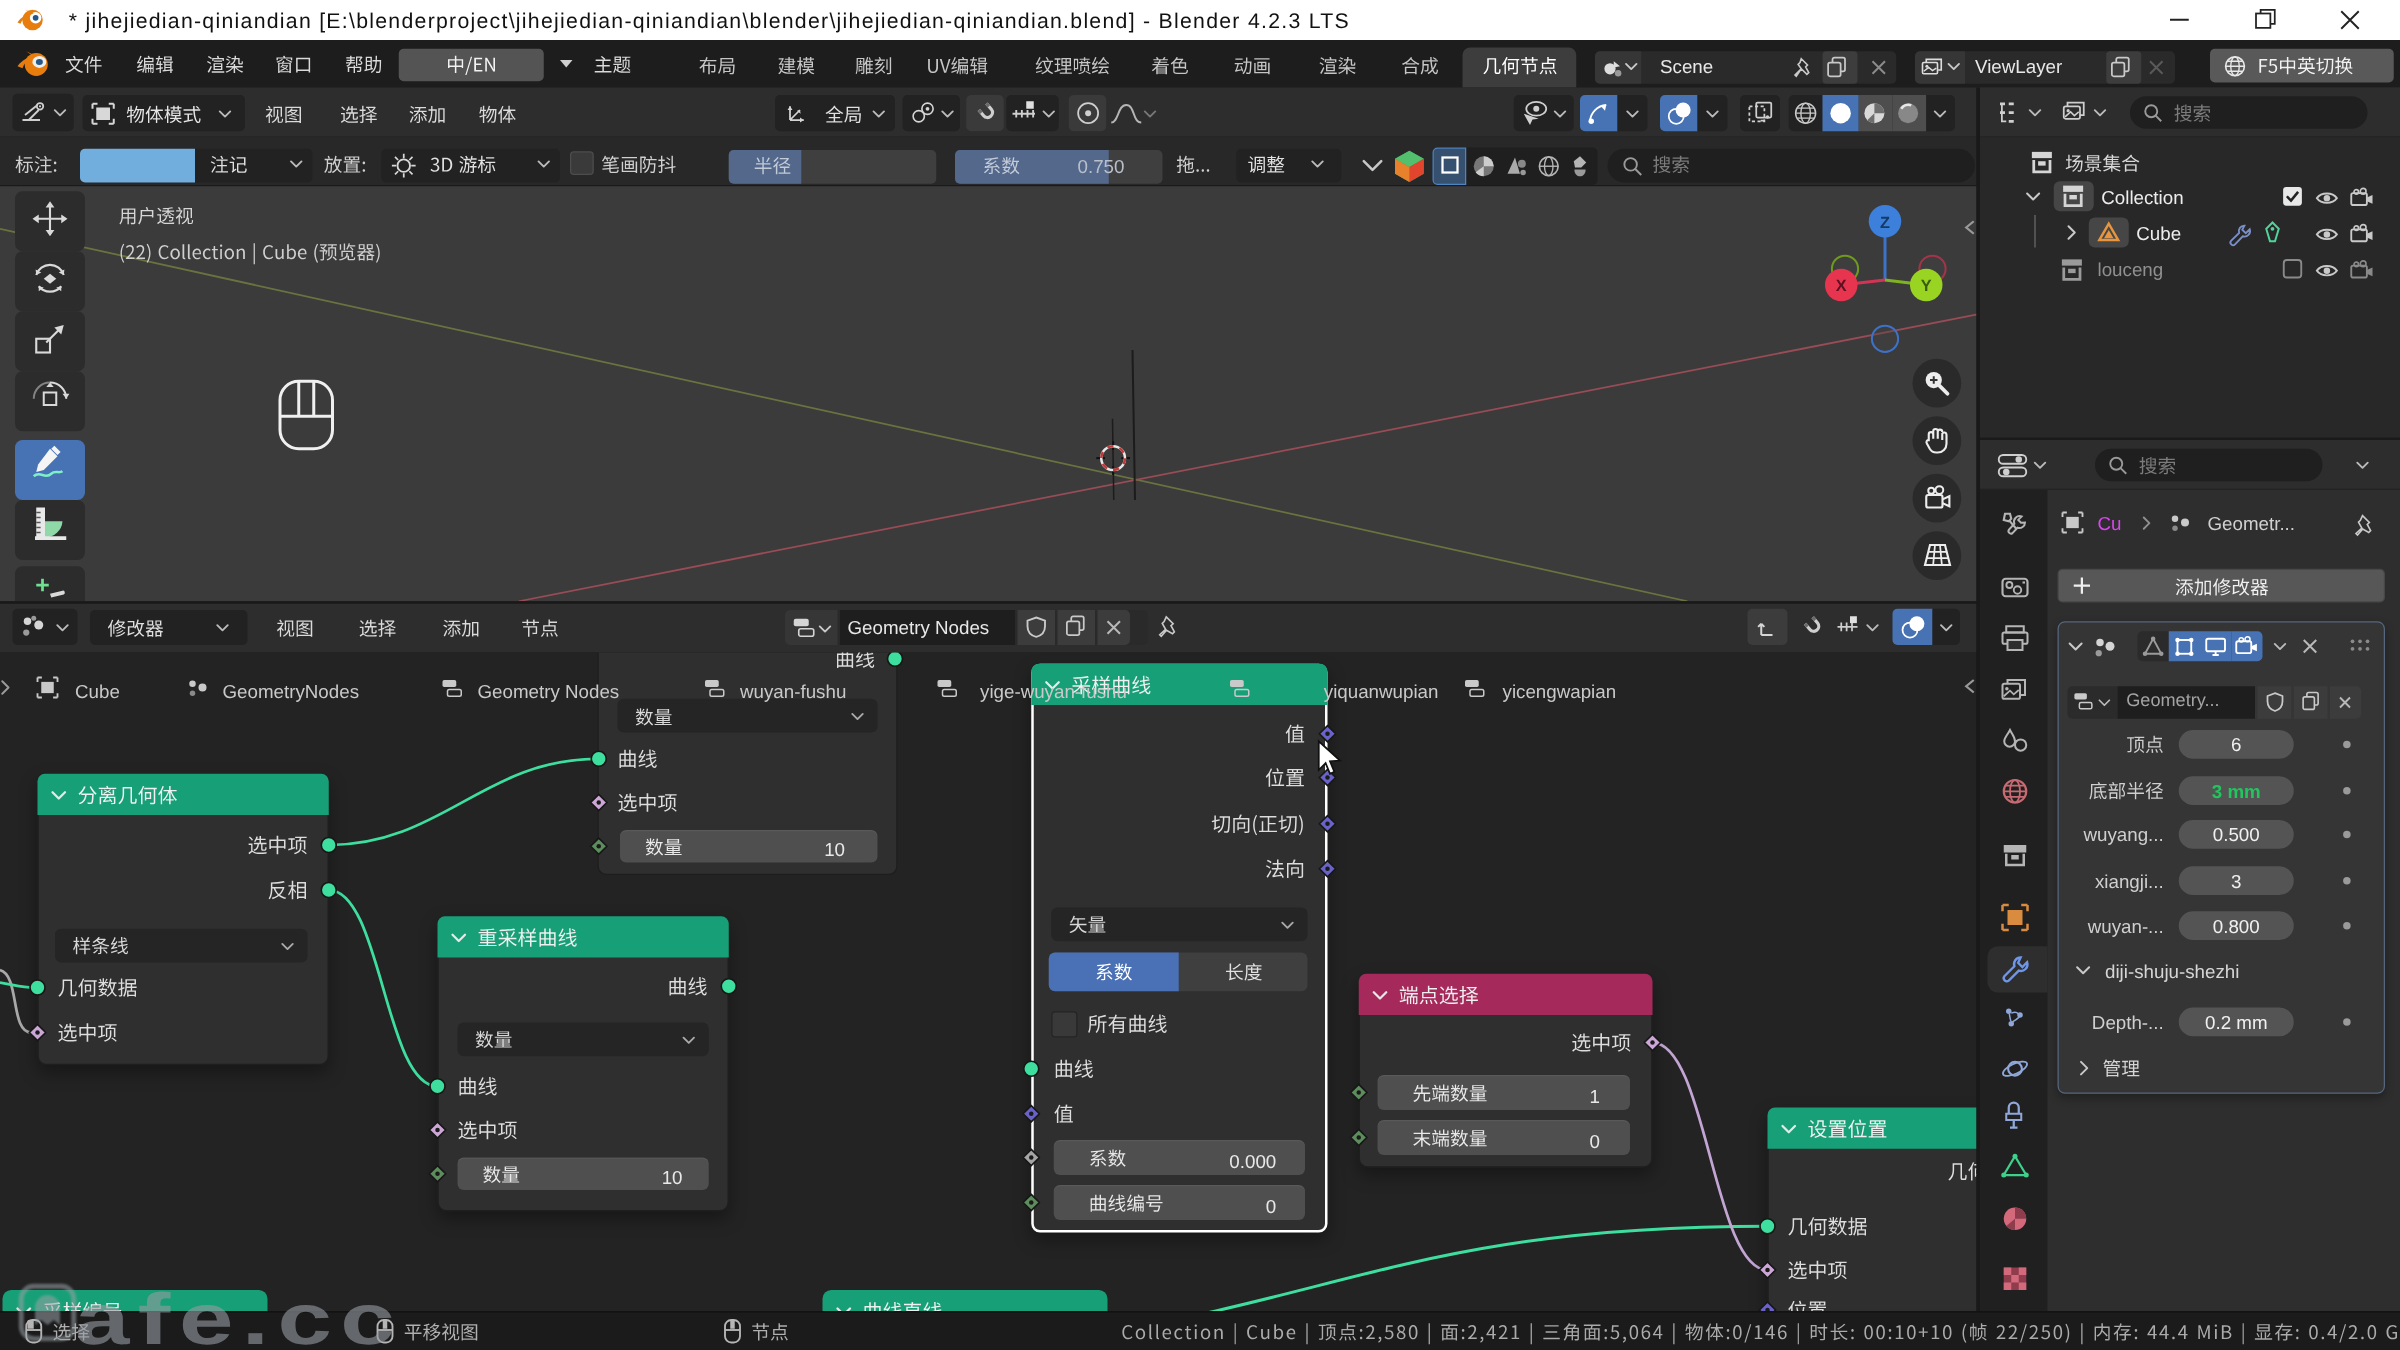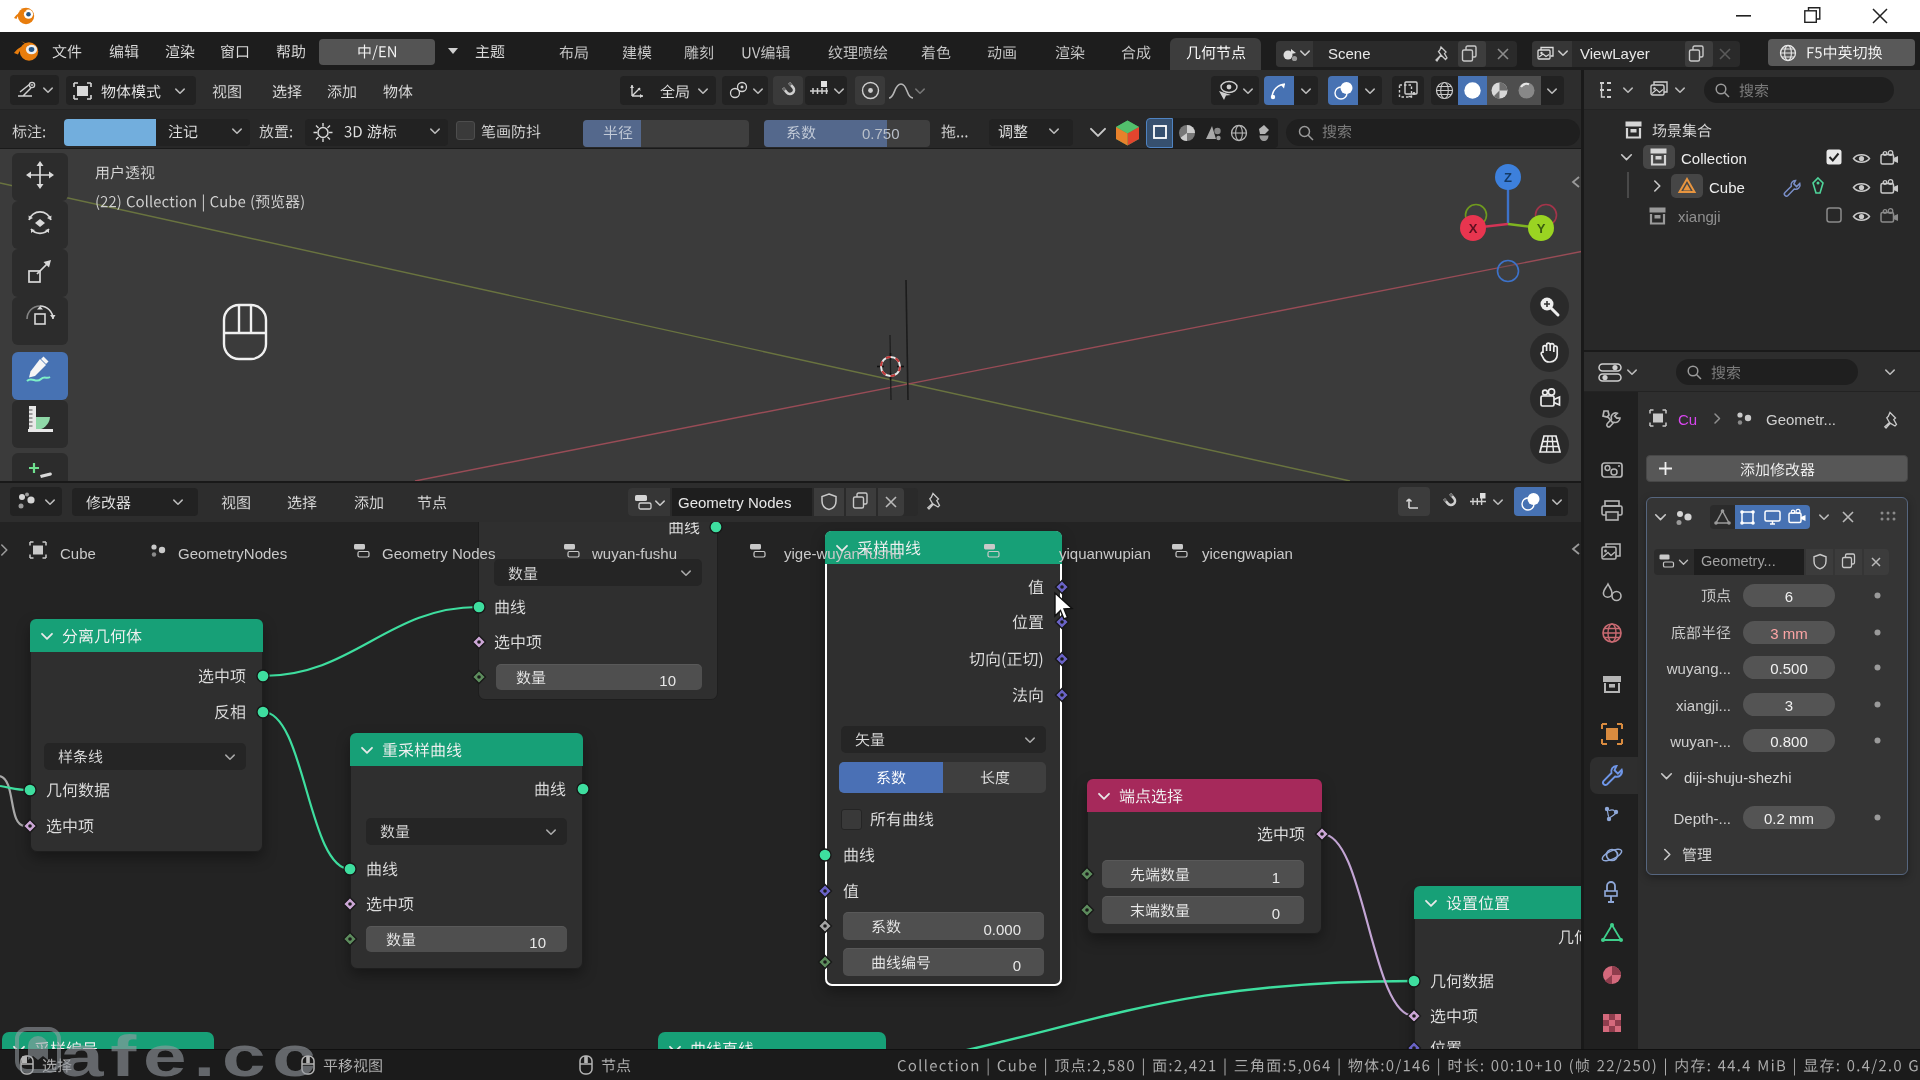--- a/index.html
+++ b/index.html
@@ -72,20 +72,21 @@
         <path id="g67" d="M5.7 13.4C7.1 13.4 8.2 12.8 9.0 11.8L8.3 10.9C7.6 11.7 6.8 12.2 5.7 12.2C3.6 12.2 2.3 10.4 2.3 7.7C2.3 4.9 3.7 3.2 5.8 3.2C6.7 3.2 7.4 3.6 8.0 4.3L8.8 3.4C8.1 2.7 7.1 2.0 5.7 2.0C3.0 2.0 0.9 4.2 0.9 7.7C0.9 11.3 2.9 13.4 5.7 13.4Z M15.4 13.4C17.4 13.4 19.1 11.8 19.1 9.1C19.1 6.4 17.4 4.8 15.4 4.8C13.4 4.8 11.6 6.4 11.6 9.1C11.6 11.8 13.4 13.4 15.4 13.4ZM15.4 12.3C14.0 12.3 13.0 11.0 13.0 9.1C13.0 7.3 14.0 6.0 15.4 6.0C16.8 6.0 17.7 7.3 17.7 9.1C17.7 11.0 16.8 12.3 15.4 12.3Z M24.0 13.4C24.4 13.4 24.6 13.3 24.8 13.3L24.6 12.2C24.4 12.3 24.4 12.3 24.3 12.3C24.1 12.3 23.9 12.1 23.9 11.7V1.3H22.5V11.6C22.5 12.7 23.0 13.4 24.0 13.4Z M29.5 13.4C29.9 13.4 30.1 13.3 30.3 13.3L30.1 12.2C29.9 12.3 29.9 12.3 29.8 12.3C29.6 12.3 29.4 12.1 29.4 11.7V1.3H28.1V11.6C28.1 12.7 28.5 13.4 29.5 13.4Z M36.9 13.4C38.0 13.4 38.8 13.0 39.5 12.6L39.0 11.7C38.4 12.1 37.8 12.3 37.0 12.3C35.5 12.3 34.4 11.2 34.3 9.4H39.8C39.8 9.2 39.9 9.0 39.9 8.7C39.9 6.3 38.7 4.8 36.6 4.8C34.7 4.8 33.0 6.5 33.0 9.1C33.0 11.8 34.7 13.4 36.9 13.4ZM34.3 8.5C34.5 6.9 35.5 5.9 36.6 5.9C37.9 5.9 38.7 6.8 38.7 8.5Z M46.3 13.4C47.3 13.4 48.2 13.0 49.0 12.4L48.4 11.4C47.9 11.9 47.2 12.3 46.5 12.3C45.0 12.3 43.9 11.0 43.9 9.1C43.9 7.3 45.0 6.0 46.5 6.0C47.1 6.0 47.7 6.3 48.1 6.7L48.8 5.8C48.2 5.3 47.5 4.8 46.4 4.8C44.3 4.8 42.5 6.4 42.5 9.1C42.5 11.8 44.2 13.4 46.3 13.4Z M54.6 13.4C55.1 13.4 55.6 13.2 56.1 13.1L55.8 12.1C55.5 12.2 55.2 12.3 54.9 12.3C53.9 12.3 53.6 11.7 53.6 10.7V6.2H55.8V5.1H53.6V2.8H52.5L52.3 5.1L51.0 5.1V6.2H52.3V10.7C52.3 12.3 52.8 13.4 54.6 13.4Z M58.9 13.2H60.3V5.1H58.9ZM59.6 3.4C60.2 3.4 60.5 3.0 60.5 2.5C60.5 1.9 60.2 1.6 59.6 1.6C59.1 1.6 58.7 1.9 58.7 2.5C58.7 3.0 59.1 3.4 59.6 3.4Z M67.5 13.4C69.5 13.4 71.2 11.8 71.2 9.1C71.2 6.4 69.5 4.8 67.5 4.8C65.5 4.8 63.7 6.4 63.7 9.1C63.7 11.8 65.5 13.4 67.5 13.4ZM67.5 12.3C66.1 12.3 65.1 11.0 65.1 9.1C65.1 7.3 66.1 6.0 67.5 6.0C68.9 6.0 69.8 7.3 69.8 9.1C69.8 11.0 68.9 12.3 67.5 12.3Z M74.6 13.2H76.0V7.3C76.8 6.5 77.4 6.0 78.2 6.0C79.3 6.0 79.8 6.7 79.8 8.2V13.2H81.2V8.0C81.2 6.0 80.4 4.8 78.7 4.8C77.6 4.8 76.7 5.5 75.9 6.2H75.9L75.8 5.1H74.6Z M90.7 17.4H91.6V0.6H90.7Z M105.5 13.4C106.9 13.4 108.0 12.8 108.9 11.8L108.1 10.9C107.4 11.7 106.6 12.2 105.6 12.2C103.5 12.2 102.2 10.4 102.2 7.7C102.2 4.9 103.6 3.2 105.6 3.2C106.6 3.2 107.3 3.6 107.9 4.3L108.6 3.4C108.0 2.7 106.9 2.0 105.6 2.0C102.8 2.0 100.7 4.2 100.7 7.7C100.7 11.3 102.8 13.4 105.5 13.4Z M114.4 13.4C115.6 13.4 116.4 12.8 117.1 11.9H117.2L117.3 13.2H118.4V5.1H117.1V10.8C116.3 11.8 115.7 12.2 114.9 12.2C113.8 12.2 113.3 11.6 113.3 10.0V5.1H111.9V10.2C111.9 12.3 112.7 13.4 114.4 13.4Z M126.0 13.4C127.9 13.4 129.5 11.8 129.5 9.0C129.5 6.5 128.4 4.8 126.3 4.8C125.4 4.8 124.5 5.4 123.7 6.0L123.8 4.5V1.3H122.4V13.2H123.5L123.6 12.4H123.7C124.4 13.0 125.3 13.4 126.0 13.4ZM125.8 12.2C125.2 12.2 124.5 12.0 123.8 11.4V7.1C124.6 6.4 125.3 6.0 126.0 6.0C127.5 6.0 128.1 7.2 128.1 9.0C128.1 11.0 127.1 12.2 125.8 12.2Z M136.2 13.4C137.3 13.4 138.2 13.0 138.9 12.6L138.4 11.7C137.8 12.1 137.2 12.3 136.4 12.3C134.8 12.3 133.8 11.2 133.7 9.4H139.2C139.2 9.2 139.2 9.0 139.2 8.7C139.2 6.3 138.1 4.8 136.0 4.8C134.1 4.8 132.3 6.5 132.3 9.1C132.3 11.8 134.1 13.4 136.2 13.4ZM133.7 8.5C133.8 6.9 134.9 5.9 136.0 5.9C137.3 5.9 138.0 6.8 138.0 8.5Z M148.1 17.4H149.1V0.6H148.1Z M167.2 5.8V8.8C167.2 10.3 167.0 12.3 163.3 13.5C163.5 13.8 163.8 14.1 164.0 14.4C167.7 13.0 168.4 10.7 168.4 8.8V5.8ZM167.9 11.8C169.0 12.6 170.3 13.7 171.0 14.4L171.8 13.6C171.1 12.9 169.7 11.8 168.6 11.1ZM164.5 3.8V10.9H165.5V4.8H170.0V10.8H171.1V3.8H167.7L168.3 2.3H171.7V1.3H163.8V2.3H167.0C166.9 2.8 166.8 3.3 166.6 3.8ZM158.0 1.7V2.7H160.4V12.4C160.4 12.7 160.3 12.7 160.1 12.8C159.8 12.8 159.0 12.8 158.1 12.7C158.3 13.0 158.5 13.6 158.5 13.9C159.7 13.9 160.5 13.8 160.9 13.6C161.4 13.5 161.5 13.1 161.5 12.4V2.7H163.6V1.7Z M177.1 6.2H185.0V8.9H177.1ZM178.7 11.3C178.9 12.3 179.0 13.5 179.0 14.3L180.1 14.1C180.1 13.4 180.0 12.1 179.7 11.2ZM181.8 11.3C182.2 12.2 182.7 13.5 182.8 14.2L183.9 13.9C183.7 13.2 183.3 12.0 182.8 11.1ZM184.8 11.2C185.6 12.1 186.4 13.5 186.8 14.3L187.8 13.8C187.5 13.0 186.6 11.7 185.8 10.8ZM176.2 10.9C175.8 12.0 175.0 13.2 174.2 13.9L175.2 14.4C176.0 13.6 176.8 12.3 177.3 11.2ZM176.1 5.2V10.0H186.1V5.2H181.5V3.3H187.2V2.2H181.5V0.6H180.4V5.2Z M191.9 7.3C192.4 7.3 192.9 6.9 192.9 6.3C192.9 5.7 192.4 5.2 191.9 5.2C191.3 5.2 190.9 5.7 190.9 6.3C190.9 6.9 191.3 7.3 191.9 7.3ZM191.9 13.4C192.4 13.4 192.9 13.0 192.9 12.4C192.9 11.7 192.4 11.3 191.9 11.3C191.3 11.3 190.9 11.7 190.9 12.4C190.9 13.0 191.3 13.4 191.9 13.4Z M195.9 13.2H202.8V12.0H199.8C199.2 12.0 198.5 12.1 198.0 12.1C200.5 9.7 202.3 7.4 202.3 5.2C202.3 3.3 201.0 2.0 199.1 2.0C197.7 2.0 196.7 2.6 195.8 3.6L196.6 4.4C197.2 3.7 198.0 3.1 198.9 3.1C200.3 3.1 200.9 4.0 200.9 5.3C200.9 7.2 199.3 9.4 195.9 12.4Z M205.9 16.1C207.3 15.5 208.1 14.4 208.1 12.9C208.1 11.9 207.7 11.3 207.0 11.3C206.4 11.3 205.9 11.7 205.9 12.3C205.9 12.9 206.4 13.2 206.9 13.2L207.1 13.2C207.1 14.1 206.5 14.8 205.6 15.2Z M214.2 13.4C216.0 13.4 217.8 12.0 217.8 9.6C217.8 7.2 216.3 6.1 214.4 6.1C213.8 6.1 213.3 6.3 212.8 6.6L213.1 3.4H217.2V2.2H211.9L211.5 7.3L212.3 7.8C212.9 7.4 213.3 7.2 214.1 7.2C215.5 7.2 216.4 8.1 216.4 9.7C216.4 11.3 215.3 12.3 214.0 12.3C212.7 12.3 211.9 11.7 211.3 11.0L210.6 11.9C211.4 12.7 212.4 13.4 214.2 13.4Z M224.0 13.4C226.1 13.4 227.4 12.1 227.4 10.6C227.4 9.0 226.6 8.2 225.6 7.7V7.6C226.2 7.1 227.0 6.1 227.0 4.9C227.0 3.2 225.9 2.0 224.0 2.0C222.3 2.0 221.0 3.2 221.0 4.8C221.0 6.0 221.7 6.8 222.5 7.4V7.4C221.5 8.0 220.5 9.0 220.5 10.5C220.5 12.2 222.0 13.4 224.0 13.4ZM224.8 7.2C223.4 6.7 222.3 6.1 222.3 4.8C222.3 3.8 223.0 3.1 224.0 3.1C225.2 3.1 225.9 3.9 225.9 5.0C225.9 5.8 225.5 6.6 224.8 7.2ZM224.0 12.4C222.7 12.4 221.7 11.5 221.7 10.3C221.7 9.3 222.3 8.4 223.2 7.9C224.8 8.5 226.1 9.0 226.1 10.5C226.1 11.6 225.3 12.4 224.0 12.4Z M233.5 13.4C235.6 13.4 237.0 11.5 237.0 7.7C237.0 3.9 235.6 2.0 233.5 2.0C231.4 2.0 230.1 3.9 230.1 7.7C230.1 11.5 231.4 13.4 233.5 13.4ZM233.5 12.3C232.3 12.3 231.4 10.9 231.4 7.7C231.4 4.5 232.3 3.1 233.5 3.1C234.8 3.1 235.6 4.5 235.6 7.7C235.6 10.9 234.8 12.3 233.5 12.3Z M245.9 17.4H246.9V0.6H245.9Z M261.0 8.2H264.2V9.9H261.0ZM261.0 7.3V5.6H264.2V7.3ZM261.0 10.8H264.2V12.6H261.0ZM256.0 1.6V2.7H261.8C261.7 3.3 261.5 4.0 261.4 4.6H256.7V14.4H257.8V13.6H267.5V14.4H268.6V4.6H262.5L263.1 2.7H269.3V1.6ZM257.8 12.6V5.6H260.0V12.6ZM267.5 12.6H265.2V5.6H267.5Z M273.5 7.3C274.0 7.3 274.5 6.9 274.5 6.3C274.5 5.7 274.0 5.2 273.5 5.2C272.9 5.2 272.5 5.7 272.5 6.3C272.5 6.9 272.9 7.3 273.5 7.3ZM273.5 13.4C274.0 13.4 274.5 13.0 274.5 12.4C274.5 11.7 274.0 11.3 273.5 11.3C272.9 11.3 272.5 11.7 272.5 12.4C272.5 13.0 272.9 13.4 273.5 13.4Z M277.5 13.2H284.4V12.0H281.4C280.8 12.0 280.1 12.1 279.6 12.1C282.1 9.7 283.9 7.4 283.9 5.2C283.9 3.3 282.6 2.0 280.7 2.0C279.3 2.0 278.3 2.6 277.4 3.6L278.2 4.4C278.8 3.7 279.6 3.1 280.5 3.1C281.9 3.1 282.5 4.0 282.5 5.3C282.5 7.2 280.9 9.4 277.5 12.4Z M287.5 16.1C288.9 15.5 289.7 14.4 289.7 12.9C289.7 11.9 289.3 11.3 288.6 11.3C288.0 11.3 287.5 11.7 287.5 12.3C287.5 12.9 288.0 13.2 288.5 13.2L288.7 13.2C288.7 14.1 288.1 14.8 287.2 15.2Z M296.9 13.2H298.2V10.2H299.7V9.1H298.2V2.2H296.7L292.1 9.3V10.2H296.9ZM296.9 9.1H293.5L296.0 5.3C296.4 4.8 296.7 4.2 296.9 3.7H297.0C297.0 4.3 296.9 5.2 296.9 5.7Z M302.1 13.2H309.0V12.0H305.9C305.4 12.0 304.7 12.1 304.1 12.1C306.7 9.7 308.4 7.4 308.4 5.2C308.4 3.3 307.2 2.0 305.2 2.0C303.8 2.0 302.9 2.6 302.0 3.6L302.8 4.4C303.4 3.7 304.2 3.1 305.1 3.1C306.4 3.1 307.1 4.0 307.1 5.3C307.1 7.2 305.5 9.4 302.1 12.4Z M312.3 13.2H318.3V12.1H316.1V2.2H315.1C314.5 2.5 313.8 2.8 312.8 3.0V3.9H314.7V12.1H312.3Z M327.5 17.4H328.5V0.6H327.5Z M338.6 2.1V3.2H349.9V2.1ZM339.5 7.0V8.1H348.8V7.0ZM337.7 12.2V13.3H350.8V12.2Z M357.0 5.1H360.3V7.0H357.0ZM357.0 4.1H356.9C357.4 3.6 357.8 3.1 358.2 2.5H362.4C362.1 3.1 361.6 3.6 361.2 4.1ZM365.0 5.1V7.0H361.4V5.1ZM358.0 0.6C357.3 2.1 355.9 3.9 353.8 5.3C354.1 5.4 354.5 5.8 354.7 6.1C355.1 5.8 355.5 5.5 355.8 5.1V7.8C355.8 9.7 355.6 12.0 354.0 13.7C354.2 13.9 354.7 14.3 354.8 14.5C355.8 13.5 356.4 12.2 356.7 10.9H360.3V14.1H361.4V10.9H365.0V12.9C365.0 13.2 364.9 13.2 364.6 13.2C364.4 13.3 363.5 13.3 362.5 13.2C362.7 13.5 362.9 14.0 362.9 14.4C364.2 14.4 365.0 14.3 365.5 14.1C366.0 14.0 366.1 13.6 366.1 12.9V4.1H362.5C363.1 3.4 363.7 2.7 364.0 2.1L363.3 1.5L363.1 1.6H358.8L359.3 0.8ZM357.0 8.0H360.3V9.9H356.9C357.0 9.3 357.0 8.6 357.0 8.0ZM365.0 8.0V9.9H361.4V8.0Z M375.1 8.2H378.3V9.9H375.1ZM375.1 7.3V5.6H378.3V7.3ZM375.1 10.8H378.3V12.6H375.1ZM370.1 1.6V2.7H375.9C375.8 3.3 375.6 4.0 375.5 4.6H370.8V14.4H371.9V13.6H381.5V14.4H382.7V4.6H376.6L377.2 2.7H383.4V1.6ZM371.9 12.6V5.6H374.0V12.6ZM381.5 12.6H379.3V5.6H381.5Z M387.6 7.3C388.1 7.3 388.6 6.9 388.6 6.3C388.6 5.7 388.1 5.2 387.6 5.2C387.0 5.2 386.6 5.7 386.6 6.3C386.6 6.9 387.0 7.3 387.6 7.3ZM387.6 13.4C388.1 13.4 388.6 13.0 388.6 12.4C388.6 11.7 388.1 11.3 387.6 11.3C387.0 11.3 386.6 11.7 386.6 12.4C386.6 13.0 387.0 13.4 387.6 13.4Z M394.8 13.4C396.7 13.4 398.4 12.0 398.4 9.6C398.4 7.2 396.9 6.1 395.1 6.1C394.5 6.1 394.0 6.3 393.5 6.6L393.8 3.4H397.9V2.2H392.6L392.2 7.3L392.9 7.8C393.6 7.4 394.0 7.2 394.8 7.2C396.1 7.2 397.0 8.1 397.0 9.7C397.0 11.3 396.0 12.3 394.7 12.3C393.4 12.3 392.6 11.7 392.0 11.0L391.3 11.9C392.1 12.7 393.1 13.4 394.8 13.4Z M401.6 16.1C403.0 15.5 403.8 14.4 403.8 12.9C403.8 11.9 403.4 11.3 402.6 11.3C402.1 11.3 401.6 11.7 401.6 12.3C401.6 12.9 402.1 13.2 402.6 13.2L402.8 13.2C402.8 14.1 402.2 14.8 401.3 15.2Z M410.1 13.4C412.2 13.4 413.5 11.5 413.5 7.7C413.5 3.9 412.2 2.0 410.1 2.0C408.0 2.0 406.7 3.9 406.7 7.7C406.7 11.5 408.0 13.4 410.1 13.4ZM410.1 12.3C408.8 12.3 408.0 10.9 408.0 7.7C408.0 4.5 408.8 3.1 410.1 3.1C411.3 3.1 412.2 4.5 412.2 7.7C412.2 10.9 411.3 12.3 410.1 12.3Z M420.0 13.4C421.7 13.4 423.2 12.0 423.2 9.8C423.2 7.5 422.0 6.4 420.1 6.4C419.2 6.4 418.3 6.9 417.6 7.7C417.7 4.3 418.9 3.1 420.4 3.1C421.1 3.1 421.8 3.5 422.2 4.0L423.0 3.1C422.4 2.5 421.5 2.0 420.4 2.0C418.3 2.0 416.3 3.6 416.3 7.9C416.3 11.6 417.9 13.4 420.0 13.4ZM417.6 8.8C418.4 7.8 419.2 7.4 419.9 7.4C421.2 7.4 421.9 8.3 421.9 9.8C421.9 11.3 421.0 12.3 420.0 12.3C418.6 12.3 417.8 11.1 417.6 8.8Z M430.2 13.2H431.4V10.2H432.9V9.1H431.4V2.2H429.9L425.4 9.3V10.2H430.2ZM430.2 9.1H426.8L429.3 5.3C429.6 4.8 429.9 4.2 430.2 3.7H430.2C430.2 4.3 430.2 5.2 430.2 5.7Z M441.6 17.4H442.6V0.6H441.6Z M458.8 0.6C458.3 2.9 457.4 5.0 456.2 6.4C456.4 6.5 456.9 6.9 457.1 7.0C457.7 6.3 458.3 5.3 458.8 4.2H460.1C459.4 6.6 458.0 9.1 456.5 10.4C456.8 10.5 457.1 10.8 457.3 11.0C459.0 9.6 460.4 6.8 461.0 4.2H462.3C461.5 8.0 459.9 11.7 457.4 13.5C457.7 13.6 458.1 13.9 458.3 14.1C460.8 12.2 462.5 8.1 463.3 4.2H464.0C463.7 10.2 463.3 12.4 462.9 12.9C462.7 13.1 462.5 13.2 462.3 13.2C462.0 13.2 461.4 13.2 460.7 13.1C460.9 13.4 461.0 13.9 461.0 14.2C461.7 14.3 462.4 14.3 462.8 14.2C463.2 14.2 463.5 14.0 463.8 13.6C464.4 12.9 464.7 10.5 465.1 3.7C465.1 3.5 465.1 3.1 465.1 3.1H459.2C459.5 2.4 459.7 1.6 459.9 0.8ZM452.3 1.5C452.1 3.3 451.8 5.2 451.3 6.5C451.5 6.6 451.9 6.9 452.1 7.0C452.4 6.4 452.6 5.6 452.8 4.8H454.2V8.1C453.1 8.4 452.1 8.7 451.4 8.9L451.7 10.0L454.2 9.2V14.4H455.2V8.9L457.1 8.3L457.0 7.3L455.2 7.8V4.8H456.8V3.7H455.2V0.6H454.2V3.7H453.0C453.1 3.0 453.2 2.3 453.3 1.6Z M470.8 0.7C470.1 2.9 468.9 5.2 467.5 6.6C467.8 6.9 468.1 7.5 468.2 7.8C468.6 7.2 469.1 6.7 469.5 6.0V14.4H470.6V4.1C471.1 3.1 471.5 2.0 471.9 1.0ZM473.3 10.6V11.6H475.8V14.3H476.9V11.6H479.3V10.6H476.9V5.4C477.8 8.0 479.3 10.5 480.8 11.9C481.0 11.6 481.4 11.2 481.7 11.1C480.1 9.8 478.5 7.2 477.6 4.7H481.4V3.6H476.9V0.6H475.8V3.6H471.6V4.7H475.1C474.2 7.3 472.6 9.8 471.0 11.1C471.2 11.3 471.6 11.7 471.8 12.0C473.4 10.5 474.8 8.1 475.8 5.4V10.6Z M485.4 7.3C486.0 7.3 486.4 6.9 486.4 6.3C486.4 5.7 486.0 5.2 485.4 5.2C484.9 5.2 484.4 5.7 484.4 6.3C484.4 6.9 484.9 7.3 485.4 7.3ZM485.4 13.4C486.0 13.4 486.4 13.0 486.4 12.4C486.4 11.7 486.0 11.3 485.4 11.3C484.9 11.3 484.4 11.7 484.4 12.4C484.4 13.0 484.9 13.4 485.4 13.4Z M492.9 13.4C495.0 13.4 496.3 11.5 496.3 7.7C496.3 3.9 495.0 2.0 492.9 2.0C490.8 2.0 489.5 3.9 489.5 7.7C489.5 11.5 490.8 13.4 492.9 13.4ZM492.9 12.3C491.7 12.3 490.8 10.9 490.8 7.7C490.8 4.5 491.7 3.1 492.9 3.1C494.2 3.1 495.0 4.5 495.0 7.7C495.0 10.9 494.2 12.3 492.9 12.3Z M498.5 15.9H499.5L504.0 1.3H503.0Z M506.8 13.2H512.8V12.1H510.6V2.2H509.6C509.0 2.5 508.2 2.8 507.3 3.0V3.9H509.2V12.1H506.8Z M520.1 13.2H521.4V10.2H522.9V9.1H521.4V2.2H519.9L515.3 9.3V10.2H520.1ZM520.1 9.1H516.8L519.3 5.3C519.6 4.8 519.9 4.2 520.1 3.7H520.2C520.2 4.3 520.1 5.2 520.1 5.7Z M529.1 13.4C530.8 13.4 532.3 12.0 532.3 9.8C532.3 7.5 531.1 6.4 529.2 6.4C528.4 6.4 527.4 6.9 526.7 7.7C526.8 4.3 528.0 3.1 529.6 3.1C530.2 3.1 530.9 3.5 531.3 4.0L532.1 3.1C531.5 2.5 530.7 2.0 529.5 2.0C527.4 2.0 525.4 3.6 525.4 7.9C525.4 11.6 527.0 13.4 529.1 13.4ZM526.8 8.8C527.5 7.8 528.3 7.4 529.0 7.4C530.3 7.4 531.0 8.3 531.0 9.8C531.0 11.3 530.2 12.3 529.1 12.3C527.7 12.3 526.9 11.1 526.8 8.8Z M541.2 17.4H542.1V0.6H541.2Z M557.5 6.4C558.3 7.6 559.3 9.2 559.8 10.1L560.8 9.5C560.3 8.6 559.2 7.1 558.4 5.9ZM555.2 7.2V10.6H552.7V7.2ZM555.2 6.2H552.7V2.9H555.2ZM551.6 1.9V12.8H552.7V11.6H556.3V1.9ZM561.8 0.7V3.6H557.0V4.7H561.8V12.7C561.8 13.0 561.7 13.1 561.4 13.1C561.1 13.1 560.0 13.1 558.8 13.1C559.0 13.4 559.2 13.9 559.2 14.2C560.7 14.2 561.7 14.2 562.2 14.0C562.8 13.9 563.0 13.5 563.0 12.7V4.7H564.8V3.6H563.0V0.7Z M578.2 0.9C576.9 2.5 574.7 3.9 572.6 4.8C572.8 5.0 573.3 5.4 573.5 5.7C575.5 4.7 577.8 3.1 579.3 1.4ZM567.5 6.5V7.6H570.4V12.4C570.4 13.0 570.0 13.2 569.7 13.3C569.9 13.5 570.1 14.0 570.2 14.3C570.6 14.1 571.1 13.9 575.2 12.8C575.2 12.6 575.1 12.1 575.1 11.7L571.5 12.6V7.6H573.9C575.1 10.7 577.2 12.9 580.3 14.0C580.5 13.6 580.9 13.2 581.1 12.9C578.3 12.1 576.2 10.2 575.0 7.6H580.8V6.5H571.5V0.7H570.4V6.5Z M585.0 7.3C585.5 7.3 586.0 6.9 586.0 6.3C586.0 5.7 585.5 5.2 585.0 5.2C584.4 5.2 584.0 5.7 584.0 6.3C584.0 6.9 584.4 7.3 585.0 7.3ZM585.0 13.4C585.5 13.4 586.0 13.0 586.0 12.4C586.0 11.7 585.5 11.3 585.0 11.3C584.4 11.3 584.0 11.7 584.0 12.4C584.0 13.0 584.4 13.4 585.0 13.4Z M597.9 13.4C600.0 13.4 601.3 11.5 601.3 7.7C601.3 3.9 600.0 2.0 597.9 2.0C595.8 2.0 594.5 3.9 594.5 7.7C594.5 11.5 595.8 13.4 597.9 13.4ZM597.9 12.3C596.7 12.3 595.8 10.9 595.8 7.7C595.8 4.5 596.7 3.1 597.9 3.1C599.2 3.1 600.0 4.5 600.0 7.7C600.0 10.9 599.2 12.3 597.9 12.3Z M607.5 13.4C609.6 13.4 610.9 11.5 610.9 7.7C610.9 3.9 609.6 2.0 607.5 2.0C605.4 2.0 604.1 3.9 604.1 7.7C604.1 11.5 605.4 13.4 607.5 13.4ZM607.5 12.3C606.3 12.3 605.4 10.9 605.4 7.7C605.4 4.5 606.3 3.1 607.5 3.1C608.7 3.1 609.6 4.5 609.6 7.7C609.6 10.9 608.7 12.3 607.5 12.3Z M615.0 7.3C615.5 7.3 616.0 6.9 616.0 6.3C616.0 5.7 615.5 5.2 615.0 5.2C614.4 5.2 614.0 5.7 614.0 6.3C614.0 6.9 614.4 7.3 615.0 7.3ZM615.0 13.4C615.5 13.4 616.0 13.0 616.0 12.4C616.0 11.7 615.5 11.3 615.0 11.3C614.4 11.3 614.0 11.7 614.0 12.4C614.0 13.0 614.4 13.4 615.0 13.4Z M619.6 13.2H625.7V12.1H623.5V2.2H622.4C621.8 2.5 621.1 2.8 620.1 3.0V3.9H622.1V12.1H619.6Z M632.1 13.4C634.2 13.4 635.5 11.5 635.5 7.7C635.5 3.9 634.2 2.0 632.1 2.0C630.0 2.0 628.7 3.9 628.7 7.7C628.7 11.5 630.0 13.4 632.1 13.4ZM632.1 12.3C630.8 12.3 630.0 10.9 630.0 7.7C630.0 4.5 630.8 3.1 632.1 3.1C633.3 3.1 634.2 4.5 634.2 7.7C634.2 10.9 633.3 12.3 632.1 12.3Z M641.1 11.5H642.2V8.2H645.2V7.2H642.2V3.9H641.1V7.2H638.0V8.2H641.1Z M648.4 13.2H654.4V12.1H652.2V2.2H651.1C650.5 2.5 649.8 2.8 648.9 3.0V3.9H650.8V12.1H648.4Z M660.8 13.4C662.9 13.4 664.2 11.5 664.2 7.7C664.2 3.9 662.9 2.0 660.8 2.0C658.7 2.0 657.4 3.9 657.4 7.7C657.4 11.5 658.7 13.4 660.8 13.4ZM660.8 12.3C659.6 12.3 658.7 10.9 658.7 7.7C658.7 4.5 659.6 3.1 660.8 3.1C662.0 3.1 662.9 4.5 662.9 7.7C662.9 10.9 662.0 12.3 660.8 12.3Z M675.2 16.1 676.1 15.8C674.8 13.6 674.2 11.1 674.2 8.5C674.2 6.0 674.8 3.5 676.1 1.3L675.2 0.9C673.9 3.2 673.0 5.6 673.0 8.5C673.0 11.5 673.9 13.9 675.2 16.1Z M688.5 12.3C689.6 12.9 691.0 13.8 691.7 14.4L692.3 13.6C691.6 13.0 690.2 12.2 689.1 11.6ZM687.8 6.3V9.0C687.8 10.5 687.5 12.4 683.8 13.5C684.0 13.7 684.4 14.1 684.5 14.4C688.3 13.0 688.9 10.9 688.9 9.0V6.3ZM685.3 4.3V11.3H686.2V5.3H690.4V11.3H691.4V4.3H688.8V3.0H692.2V1.9H688.8V0.6H687.7V4.3ZM679.1 3.4V11.3H680.0V4.5H681.2V14.4H682.1V4.5H683.3V10.0C683.3 10.2 683.3 10.2 683.2 10.2C683.1 10.2 682.8 10.2 682.4 10.2C682.6 10.5 682.7 10.9 682.7 11.2C683.3 11.2 683.6 11.2 683.9 11.0C684.1 10.8 684.2 10.5 684.2 10.1V3.4H682.1V0.6H681.2V3.4Z M700.3 13.2H707.2V12.0H704.2C703.6 12.0 703.0 12.1 702.4 12.1C705.0 9.7 706.7 7.4 706.7 5.2C706.7 3.3 705.5 2.0 703.5 2.0C702.1 2.0 701.2 2.6 700.3 3.6L701.1 4.4C701.7 3.7 702.4 3.1 703.3 3.1C704.7 3.1 705.4 4.0 705.4 5.3C705.4 7.2 703.8 9.4 700.3 12.4Z M709.9 13.2H716.8V12.0H713.8C713.2 12.0 712.5 12.1 712.0 12.1C714.6 9.7 716.3 7.4 716.3 5.2C716.3 3.3 715.1 2.0 713.1 2.0C711.7 2.0 710.7 2.6 709.8 3.6L710.6 4.4C711.3 3.7 712.0 3.1 712.9 3.1C714.3 3.1 714.9 4.0 714.9 5.3C714.9 7.2 713.4 9.4 709.9 12.4Z M719.0 15.9H720.0L724.5 1.3H723.5Z M726.6 13.2H733.5V12.0H730.5C729.9 12.0 729.3 12.1 728.7 12.1C731.3 9.7 733.0 7.4 733.0 5.2C733.0 3.3 731.8 2.0 729.8 2.0C728.4 2.0 727.4 2.6 726.6 3.6L727.3 4.4C728.0 3.7 728.7 3.1 729.6 3.1C731.0 3.1 731.7 4.0 731.7 5.3C731.7 7.2 730.1 9.4 726.6 12.4Z M739.5 13.4C741.3 13.4 743.1 12.0 743.1 9.6C743.1 7.2 741.6 6.1 739.7 6.1C739.1 6.1 738.6 6.3 738.1 6.6L738.4 3.4H742.5V2.2H737.2L736.8 7.3L737.6 7.8C738.2 7.4 738.6 7.2 739.4 7.2C740.8 7.2 741.7 8.1 741.7 9.7C741.7 11.3 740.6 12.3 739.3 12.3C738.0 12.3 737.2 11.7 736.6 11.0L735.9 11.9C736.7 12.7 737.7 13.4 739.5 13.4Z M749.3 13.4C751.4 13.4 752.7 11.5 752.7 7.7C752.7 3.9 751.4 2.0 749.3 2.0C747.2 2.0 745.9 3.9 745.9 7.7C745.9 11.5 747.2 13.4 749.3 13.4ZM749.3 12.3C748.0 12.3 747.2 10.9 747.2 7.7C747.2 4.5 748.0 3.1 749.3 3.1C750.5 3.1 751.4 4.5 751.4 7.7C751.4 10.9 750.5 12.3 749.3 12.3Z M756.2 16.1C757.5 13.9 758.4 11.5 758.4 8.5C758.4 5.6 757.5 3.2 756.2 0.9L755.3 1.3C756.6 3.5 757.2 6.0 757.2 8.5C757.2 11.1 756.6 13.6 755.3 15.8Z M768.0 17.4H769.0V0.6H768.0Z M778.7 3.2V14.4H779.8V4.3H784.1C784.1 6.3 783.5 8.7 780.2 10.5C780.5 10.7 780.8 11.1 781.0 11.4C783.0 10.2 784.1 8.8 784.7 7.3C786.0 8.6 787.6 10.2 788.3 11.2L789.3 10.4C788.3 9.3 786.5 7.6 785.0 6.2C785.2 5.6 785.2 4.9 785.3 4.3H789.6V12.9C789.6 13.2 789.6 13.3 789.3 13.3C789.0 13.3 787.9 13.3 786.9 13.2C787.0 13.6 787.2 14.1 787.3 14.4C788.6 14.4 789.5 14.4 790.1 14.2C790.6 14.0 790.7 13.6 790.7 12.9V3.2H785.3V0.6H784.1V3.2Z M802.6 8.0V9.2H798.5V10.3H802.6V13.0C802.6 13.3 802.6 13.3 802.3 13.3C802.1 13.3 801.2 13.3 800.2 13.3C800.3 13.6 800.5 14.1 800.5 14.4C801.8 14.4 802.6 14.4 803.2 14.2C803.6 14.0 803.8 13.7 803.8 13.1V10.3H807.8V9.2H803.8V8.3C804.9 7.6 806.0 6.7 806.9 5.8L806.1 5.3L805.9 5.3H799.7V6.4H804.9C804.2 7.0 803.4 7.6 802.6 8.0ZM799.2 0.6C799.0 1.2 798.8 1.9 798.6 2.6H794.4V3.6H798.1C797.1 5.7 795.7 7.6 793.9 8.9C794.1 9.2 794.4 9.7 794.5 10.0C795.1 9.5 795.7 9.0 796.3 8.4V14.4H797.4V7.0C798.2 6.0 798.8 4.8 799.4 3.6H807.5V2.6H799.8C800.0 2.0 800.2 1.4 800.4 0.9Z M811.8 7.3C812.3 7.3 812.8 6.9 812.8 6.3C812.8 5.7 812.3 5.2 811.8 5.2C811.2 5.2 810.8 5.7 810.8 6.3C810.8 6.9 811.2 7.3 811.8 7.3ZM811.8 13.4C812.3 13.4 812.8 13.0 812.8 12.4C812.8 11.7 812.3 11.3 811.8 11.3C811.2 11.3 810.8 11.7 810.8 12.4C810.8 13.0 811.2 13.4 811.8 13.4Z M825.7 13.2H827.0V10.2H828.4V9.1H827.0V2.2H825.4L820.9 9.3V10.2H825.7ZM825.7 9.1H822.3L824.8 5.3C825.1 4.8 825.4 4.2 825.7 3.7H825.7C825.7 4.3 825.7 5.2 825.7 5.7Z M835.2 13.2H836.5V10.2H838.0V9.1H836.5V2.2H835.0L830.4 9.3V10.2H835.2ZM835.2 9.1H831.9L834.4 5.3C834.7 4.8 835.0 4.2 835.3 3.7H835.3C835.3 4.3 835.2 5.2 835.2 5.7Z M841.8 13.4C842.3 13.4 842.8 13.0 842.8 12.4C842.8 11.7 842.3 11.3 841.8 11.3C841.2 11.3 840.8 11.7 840.8 12.4C840.8 13.0 841.2 13.4 841.8 13.4Z M850.2 13.2H851.5V10.2H853.0V9.1H851.5V2.2H850.0L845.4 9.3V10.2H850.2ZM850.2 9.1H846.9L849.4 5.3C849.7 4.8 850.0 4.2 850.3 3.7H850.3C850.3 4.3 850.2 5.2 850.2 5.7Z M861.7 13.2H862.9V7.1C862.9 6.2 862.8 4.8 862.7 3.9H862.8L863.7 6.4L865.8 12.1H866.7L868.8 6.4L869.7 3.9H869.7C869.6 4.8 869.5 6.2 869.5 7.1V13.2H870.8V2.2H869.2L867.1 8.1C866.8 8.8 866.6 9.6 866.3 10.4H866.2C866.0 9.6 865.7 8.8 865.4 8.1L863.3 2.2H861.7Z M875.0 13.2H876.4V5.1H875.0ZM875.7 3.4C876.2 3.4 876.6 3.0 876.6 2.5C876.6 1.9 876.2 1.6 875.7 1.6C875.1 1.6 874.8 1.9 874.8 2.5C874.8 3.0 875.1 3.4 875.7 3.4Z M880.5 13.2H884.0C886.4 13.2 888.1 12.1 888.1 10.0C888.1 8.5 887.2 7.6 885.9 7.3V7.3C886.9 6.9 887.5 6.0 887.5 4.9C887.5 3.0 886.0 2.2 883.7 2.2H880.5ZM881.9 6.9V3.3H883.6C885.3 3.3 886.2 3.8 886.2 5.1C886.2 6.2 885.4 6.9 883.5 6.9ZM881.9 12.1V7.9H883.8C885.7 7.9 886.8 8.6 886.8 9.9C886.8 11.4 885.7 12.1 883.8 12.1Z M897.1 17.4H898.0V0.6H897.1Z M909.9 4.7H917.6V6.2H909.9ZM909.9 2.2H917.6V3.8H909.9ZM908.8 1.3V7.1H918.8V1.3ZM918.6 8.2C918.1 9.2 917.2 10.5 916.5 11.3L917.4 11.7C918.1 10.9 918.9 9.8 919.5 8.7ZM908.1 8.7C908.7 9.7 909.5 11.0 909.8 11.8L910.7 11.4C910.4 10.6 909.6 9.3 909.0 8.4ZM914.8 7.7V12.6H912.6V7.7H911.6V12.6H906.9V13.7H920.7V12.6H915.9V7.7Z M931.7 8.0V9.2H927.5V10.3H931.7V13.0C931.7 13.3 931.7 13.3 931.4 13.3C931.1 13.3 930.2 13.3 929.2 13.3C929.4 13.6 929.5 14.1 929.6 14.4C930.9 14.4 931.7 14.4 932.2 14.2C932.7 14.0 932.9 13.7 932.9 13.1V10.3H936.9V9.2H932.9V8.3C934.0 7.6 935.1 6.7 935.9 5.8L935.2 5.3L935.0 5.3H928.8V6.4H933.9C933.3 7.0 932.5 7.6 931.7 8.0ZM928.3 0.6C928.1 1.2 927.9 1.9 927.7 2.6H923.5V3.6H927.2C926.2 5.7 924.8 7.6 923.0 8.9C923.2 9.2 923.4 9.7 923.6 10.0C924.2 9.5 924.8 9.0 925.3 8.4V14.4H926.5V7.0C927.3 6.0 927.9 4.8 928.4 3.6H936.6V2.6H928.9C929.1 2.0 929.3 1.4 929.5 0.9Z M940.9 7.3C941.4 7.3 941.8 6.9 941.8 6.3C941.8 5.7 941.4 5.2 940.9 5.2C940.3 5.2 939.9 5.7 939.9 6.3C939.9 6.9 940.3 7.3 940.9 7.3ZM940.9 13.4C941.4 13.4 941.8 13.0 941.8 12.4C941.8 11.7 941.4 11.3 940.9 11.3C940.3 11.3 939.9 11.7 939.9 12.4C939.9 13.0 940.3 13.4 940.9 13.4Z M953.8 13.4C955.9 13.4 957.2 11.5 957.2 7.7C957.2 3.9 955.9 2.0 953.8 2.0C951.7 2.0 950.4 3.9 950.4 7.7C950.4 11.5 951.7 13.4 953.8 13.4ZM953.8 12.3C952.6 12.3 951.7 10.9 951.7 7.7C951.7 4.5 952.6 3.1 953.8 3.1C955.1 3.1 955.9 4.5 955.9 7.7C955.9 10.9 955.1 12.3 953.8 12.3Z M961.3 13.4C961.8 13.4 962.3 13.0 962.3 12.4C962.3 11.7 961.8 11.3 961.3 11.3C960.7 11.3 960.3 11.7 960.3 12.4C960.3 13.0 960.7 13.4 961.3 13.4Z M969.7 13.2H971.0V10.2H972.5V9.1H971.0V2.2H969.5L964.9 9.3V10.2H969.7ZM969.7 9.1H966.4L968.9 5.3C969.2 4.8 969.5 4.2 969.8 3.7H969.8C969.8 4.3 969.7 5.2 969.7 5.7Z M974.4 15.9H975.4L979.9 1.3H978.9Z M982.0 13.2H988.9V12.0H985.9C985.3 12.0 984.6 12.1 984.1 12.1C986.7 9.7 988.4 7.4 988.4 5.2C988.4 3.3 987.1 2.0 985.2 2.0C983.8 2.0 982.8 2.6 981.9 3.6L982.7 4.4C983.4 3.7 984.1 3.1 985.0 3.1C986.4 3.1 987.0 4.0 987.0 5.3C987.0 7.2 985.5 9.4 982.0 12.4Z M993.0 13.4C993.5 13.4 994.0 13.0 994.0 12.4C994.0 11.7 993.5 11.3 993.0 11.3C992.4 11.3 992.0 11.7 992.0 12.4C992.0 13.0 992.4 13.4 993.0 13.4Z M1000.5 13.4C1002.6 13.4 1003.9 11.5 1003.9 7.7C1003.9 3.9 1002.6 2.0 1000.5 2.0C998.4 2.0 997.1 3.9 997.1 7.7C997.1 11.5 998.4 13.4 1000.5 13.4ZM1000.5 12.3C999.3 12.3 998.4 10.9 998.4 7.7C998.4 4.5 999.3 3.1 1000.5 3.1C1001.8 3.1 1002.6 4.5 1002.6 7.7C1002.6 10.9 1001.8 12.3 1000.5 12.3Z M1017.2 13.4C1018.7 13.4 1019.9 12.9 1020.6 12.1V7.5H1017.0V8.7H1019.3V11.5C1018.9 11.9 1018.1 12.2 1017.3 12.2C1015.0 12.2 1013.7 10.4 1013.7 7.7C1013.7 4.9 1015.1 3.2 1017.3 3.2C1018.4 3.2 1019.1 3.7 1019.7 4.3L1020.4 3.4C1019.8 2.7 1018.8 2.0 1017.3 2.0C1014.4 2.0 1012.2 4.2 1012.2 7.7C1012.2 11.3 1014.3 13.4 1017.2 13.4Z"></path>
       </defs>
     </svg>
     <div style="position:absolute;left:0.0px;top:0.0px;width:1920.0px;height:32.0px;background:#ffffff;"></div>
     <svg width="28" height="22" viewBox="0 0 28 22" style="position:absolute;left:12.0px;top:5.0px;overflow:visible;">
 <circle cx="14" cy="11" r="8.2" fill="#e87d0d"></circle>
 <circle cx="16.5" cy="9.2" r="4.6" fill="#fff"></circle>
 <circle cx="16.5" cy="9.2" r="2.3" fill="#265787"></circle>
 <path d="M2 13 C5 8.5 9 6.5 13 6 L8 2.5 L15 6 C10 7 6 9.5 4.5 14 Z" fill="#e87d0d"></path>
 </svg>
+    <div style="position:absolute;white-space:pre;font-family:'Liberation Sans',sans-serif;font-size:17.0px;color:#111111;font-weight:400;line-height:20.4px;top:6.8px;left:55.0px;letter-spacing:1.02px;">* jihejiedian-qiniandian [E:\blenderproject\jihejiedian-qiniandian\blender\jihejiedian-qiniandian.blend] - Blender 4.2.3 LTS</div>
     <svg width="16" height="3" viewBox="0 0 16 3" style="position:absolute;left:1736.0px;top:15.0px;overflow:visible;">
       <rect x="0" y="0" width="15" height="1.6" fill="#222"></rect>
     </svg>
     <svg width="18" height="18" viewBox="0 0 18 18" style="position:absolute;left:1804.0px;top:7.0px;overflow:visible;">
       <rect x="0.8" y="3.8" width="11.5" height="11.5" fill="none" stroke="#222" stroke-width="1.4"></rect>
       <path d="M4.5 3.8 V0.8 H15.8 V12 H12.8" fill="none" stroke="#222" stroke-width="1.4"></path>
     </svg>
     <svg width="18" height="18" viewBox="0 0 18 18" style="position:absolute;left:1872.0px;top:8.0px;overflow:visible;">
       <path d="M1 1 L15 15 M15 1 L1 15" stroke="#222" stroke-width="1.5"></path>
     </svg>
@@ -1053,21 +1054,21 @@
       <rect x="1" y="3.5" width="12.5" height="9.5" rx="1.5" fill="none" stroke="#c9c9c9" stroke-width="1.5"></rect>
 <path d="M13.5 7 L18 5 V12 L13.5 10" fill="#c9c9c9"></path>
       <circle cx="5" cy="2.5" r="1.8" fill="none" stroke="#c9c9c9" stroke-width="1.3"></circle>
       <circle cx="10.5" cy="2" r="2.3" fill="none" stroke="#c9c9c9" stroke-width="1.3"></circle>
     </svg>
     <svg width="19" height="19" viewBox="0 0 19 19" style="position:absolute;left:1648.0px;top:206.0px;overflow:visible;">
       <rect x="1.5" y="1.5" width="16" height="5" fill="#9a9a9a"></rect>
 <path d="M3 8 V17.5 H16 V8" fill="none" stroke="#9a9a9a" stroke-width="2.2"></path>
 <rect x="6.5" y="9" width="6" height="3.5" fill="#9a9a9a"></rect>
     </svg>
-    <div style="position:absolute;white-space:pre;font-family:'Liberation Sans',sans-serif;font-size:15.0px;color:#909090;font-weight:400;line-height:18.0px;top:208.0px;left:1678.0px;">xiangji</div>
+    <div style="position:absolute;white-space:pre;font-family:'Liberation Sans',sans-serif;font-size:15.0px;color:#909090;font-weight:400;line-height:18.0px;top:208.0px;left:1678.0px;">louceng</div>
     <svg width="17" height="17" viewBox="0 0 17 17" style="position:absolute;left:1826.0px;top:207.0px;overflow:visible;">
       <rect x="1" y="1" width="14" height="14" rx="2.5" fill="none" stroke="#8a8a8a" stroke-width="1.5"></rect>
     </svg>
     <svg width="19" height="15" viewBox="0 0 19 15" style="position:absolute;left:1852.0px;top:209.0px;overflow:visible;">
       <path d="M1.5 7.5 C5 2.5 14 2.5 17.5 7.5 C14 12.5 5 12.5 1.5 7.5 Z" fill="none" stroke="#c9c9c9" stroke-width="1.5"></path>
       <circle cx="9.5" cy="7.5" r="2.6" fill="#c9c9c9"></circle>
     </svg>
     <svg width="19" height="15" viewBox="0 0 19 15" style="position:absolute;left:1880.0px;top:209.0px;overflow:visible;">
       <rect x="1" y="3.5" width="12.5" height="9.5" rx="1.5" fill="none" stroke="#8a8a8a" stroke-width="1.5"></rect>
 <path d="M13.5 7 L18 5 V12 L13.5 10" fill="#8a8a8a"></path>
@@ -1279,21 +1280,21 @@
     </svg>
     <div style="position:absolute;left:1743.0px;top:583.5px;width:92.0px;height:23.0px;background:#545454;border-radius:11.5px;"></div>
     <div style="position:absolute;white-space:pre;font-family:'Liberation Sans',sans-serif;font-size:15.0px;color:#f0f0f0;font-weight:400;line-height:18.0px;top:588.0px;left:1789.0px;transform:translateX(-50%);">6</div>
     <svg width="7" height="7" viewBox="0 0 7 7" style="position:absolute;left:1874.0px;top:592.0px;overflow:visible;">
       <circle cx="3.5" cy="3.5" r="3" fill="#9a9a9a"></circle>
     </svg>
     <svg width="60" height="19" style="position:absolute;left:1671.0px;top:624.5px;overflow:visible;">
       <use href="#g64" fill="#cfcfcf"></use>
     </svg>
     <div style="position:absolute;left:1743.0px;top:620.5px;width:92.0px;height:23.0px;background:#545454;border-radius:11.5px;"></div>
-    <div style="position:absolute;white-space:pre;font-family:'Liberation Sans',sans-serif;font-size:15.0px;color:#fca5a5;font-weight:400;line-height:18.0px;top:625.0px;left:1789.0px;transform:translateX(-50%);">3 mm</div>
+    <div style="position:absolute;white-space:pre;font-family:'Liberation Sans',sans-serif;font-size:15.0px;color:#22c55e;font-weight:700;line-height:18.0px;top:625.0px;left:1789.0px;transform:translateX(-50%);">3 mm</div>
     <svg width="7" height="7" viewBox="0 0 7 7" style="position:absolute;left:1874.0px;top:629.0px;overflow:visible;">
       <circle cx="3.5" cy="3.5" r="3" fill="#9a9a9a"></circle>
     </svg>
     <div style="position:absolute;white-space:pre;font-family:'Liberation Sans',sans-serif;font-size:15.0px;color:#cfcfcf;font-weight:400;line-height:18.0px;top:660.0px;left:1731.0px;transform:translateX(-100%);">wuyang...</div>
     <div style="position:absolute;left:1743.0px;top:655.5px;width:92.0px;height:23.0px;background:#545454;border-radius:11.5px;"></div>
     <div style="position:absolute;white-space:pre;font-family:'Liberation Sans',sans-serif;font-size:15.0px;color:#f0f0f0;font-weight:400;line-height:18.0px;top:660.0px;left:1789.0px;transform:translateX(-50%);">0.500</div>
     <svg width="7" height="7" viewBox="0 0 7 7" style="position:absolute;left:1874.0px;top:664.0px;overflow:visible;">
       <circle cx="3.5" cy="3.5" r="3" fill="#9a9a9a"></circle>
     </svg>
     <div style="position:absolute;white-space:pre;font-family:'Liberation Sans',sans-serif;font-size:15.0px;color:#cfcfcf;font-weight:400;line-height:18.0px;top:697.0px;left:1731.0px;transform:translateX(-100%);">xiangji...</div>

